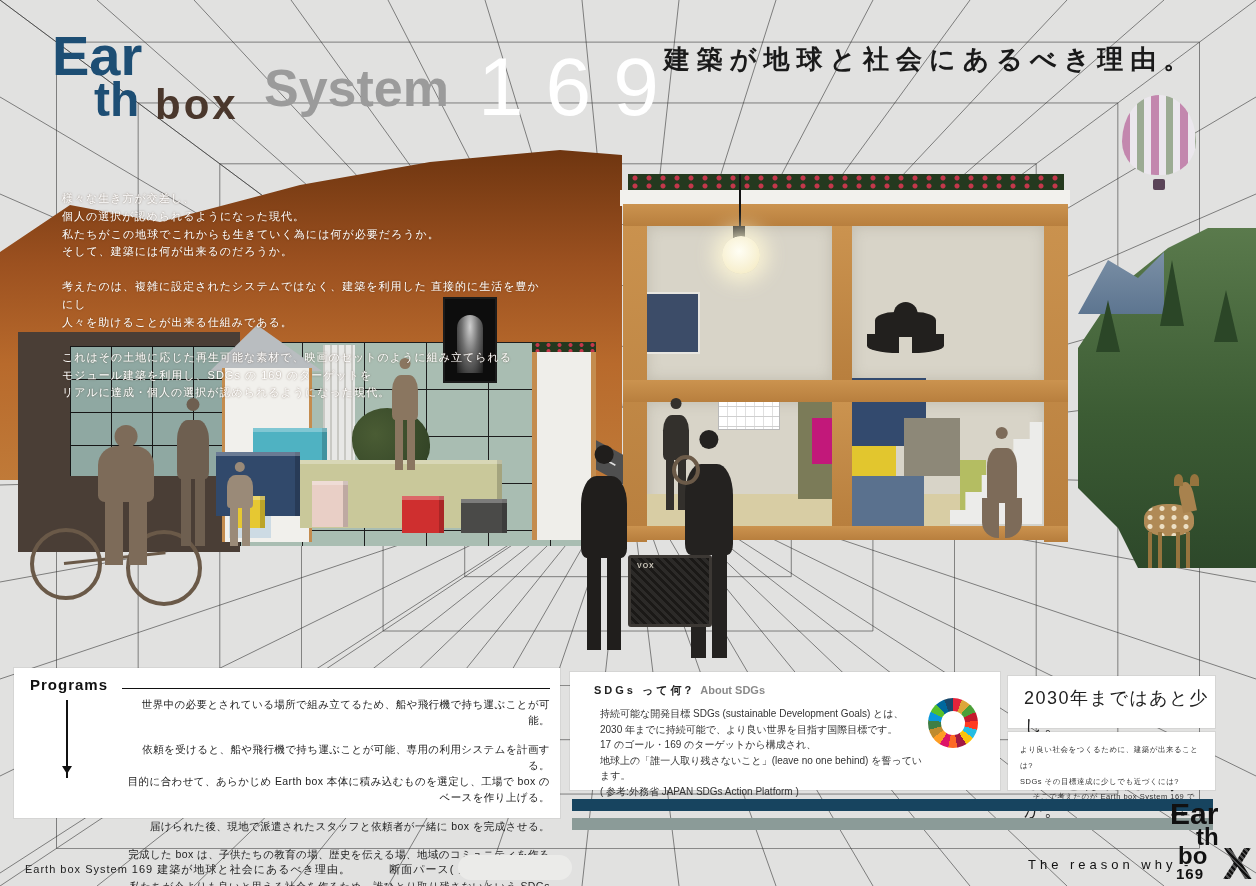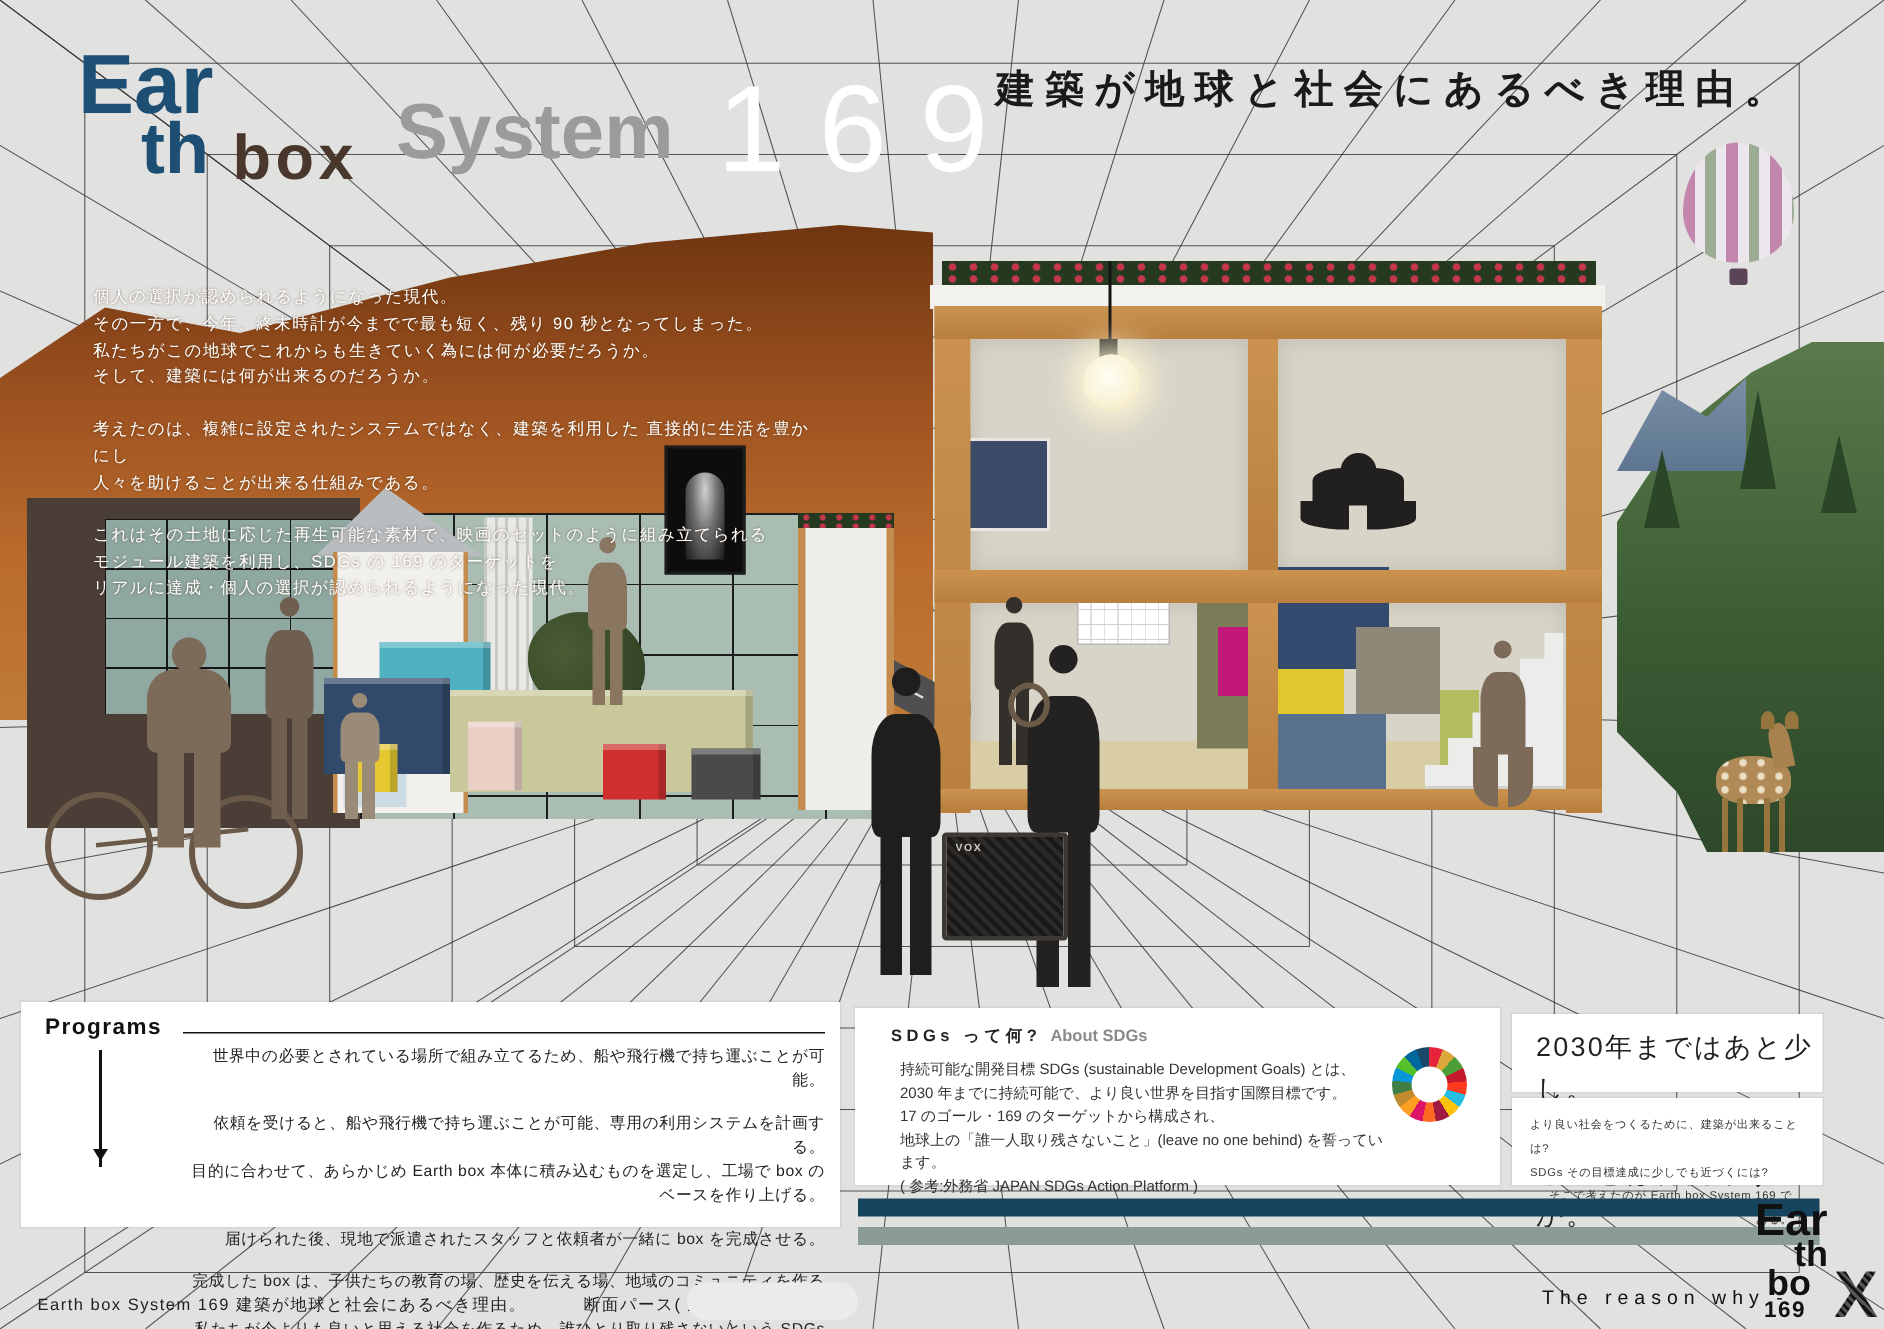--- a/index.html
+++ b/index.html
@@ -380,22 +380,22 @@
   </div>
 
   <div class="logo-word t-ear">Ear</div>
   <div class="logo-word t-th">th</div>
   <div class="logo-word t-box">box</div>
   <div class="logo-word t-sys">System</div>
   <div class="logo-word t-169">169</div>
   <div class="main-title">建築が地球と社会にあるべき理由。</div>
 
   <div class="intro">
+    <div>様々な生き方が交差し、</div>
     <div>個人の選択が認められるようになった現代。</div>
-    <div>その一方で、今年、終末時計が今までで最も短く、残り 90 秒となってしまった。</div>
     <div>私たちがこの地球でこれからも生きていく為には何が必要だろうか。</div>
     <div>そして、建築には何が出来るのだろうか。</div>
     <div class="gap">考えたのは、複雑に設定されたシステムではなく、建築を利用した 直接的に生活を豊かにし</div>
     <div>人々を助けることが出来る仕組みである。</div>
     <div class="gap">これはその土地に応じた再生可能な素材で、映画のセットのように組み立てられる</div>
     <div>モジュール建築を利用し、SDGs の 169 のターゲットを</div>
     <div>リアルに達成・個人の選択が認められるようになった現代。</div>
   </div>
 
   <div class="panel p-programs">

